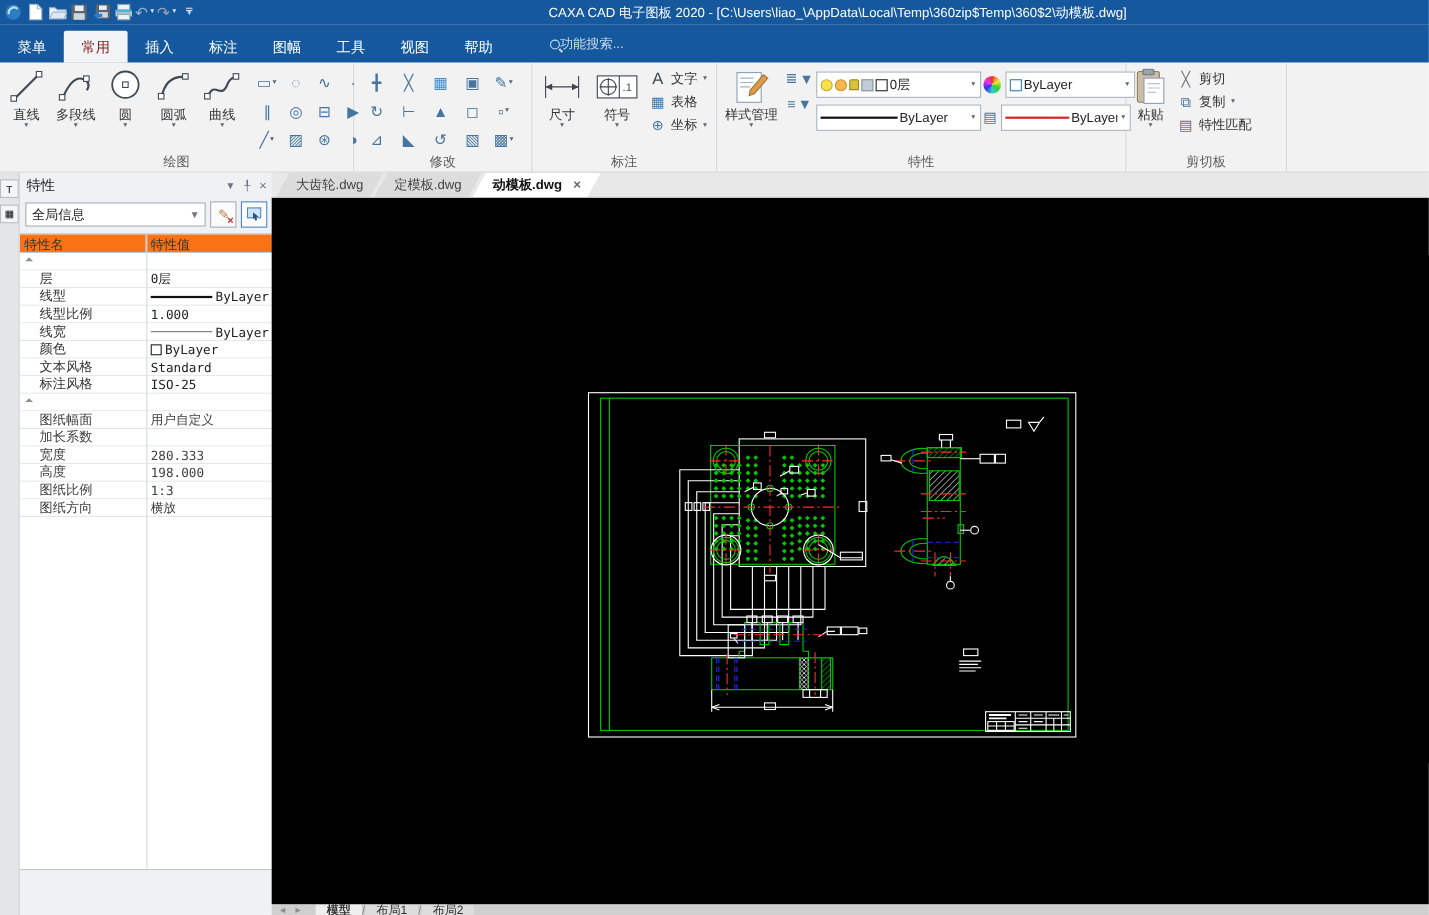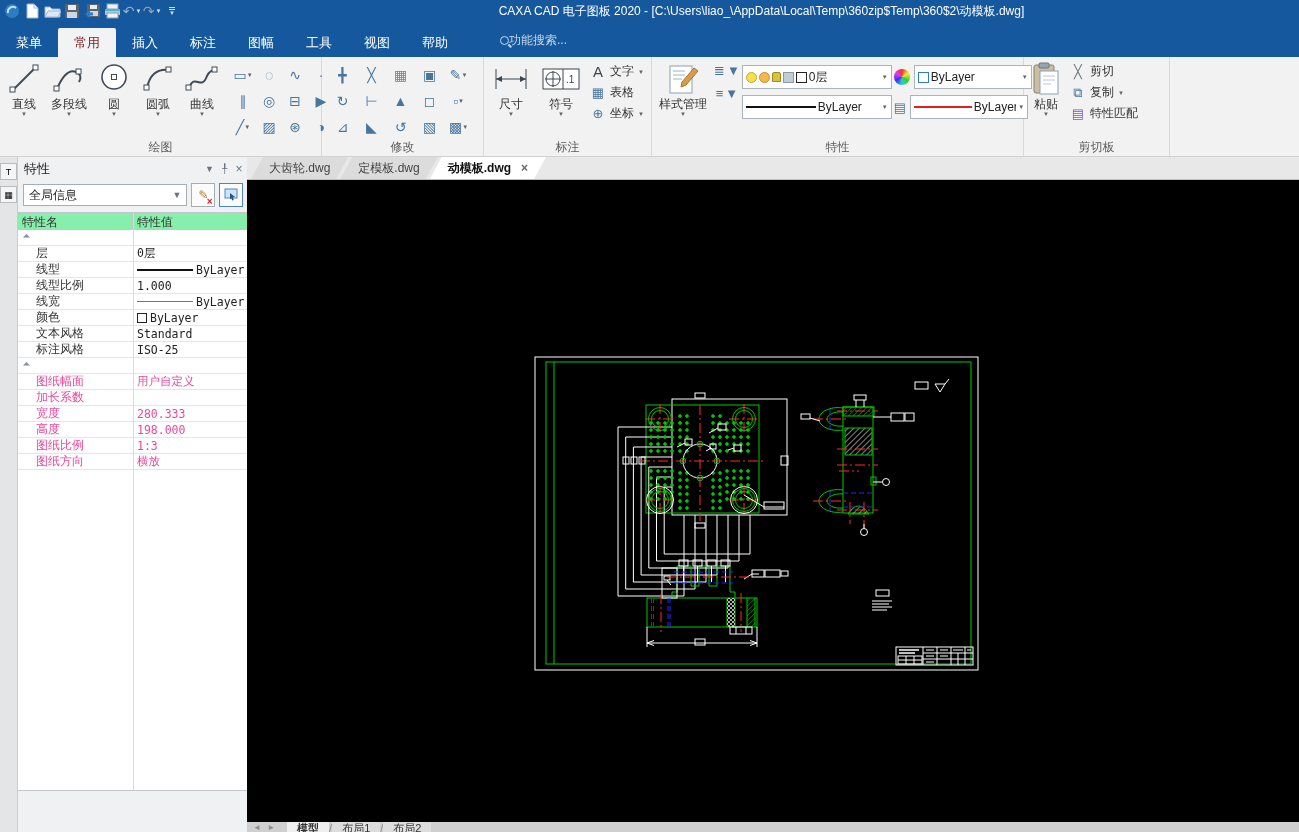--- a/index.html
+++ b/index.html
@@ -69,30 +69,30 @@
   .phead{height:24px;display:flex;align-items:center;padding:0 6px;color:#222;font-size:13px;}
   .phead .sp{flex:1;}
   .phicon{color:#6b7480;font-size:9px;margin-left:8px;cursor:default;}
   .pcombo-row{display:flex;align-items:center;padding:2px 5px;gap:4px;}
   .pcombo{flex:1;height:22px;background:#fff;border:1px solid #a5adb5;display:flex;align-items:center;padding:0 5px;font-size:12px;color:#222;}
   .pcombo .sp{flex:1;}
   .pbtn{width:24px;height:24px;background:#fbfbfb;border:1px solid #a5adb5;display:flex;align-items:center;justify-content:center;position:relative;cursor:default;}
   .pbtn .redx{position:absolute;right:2px;bottom:0;color:#d22;font-size:10px;font-weight:bold;line-height:9px;}
   .ptable{flex:1;background:#fff;border-top:1px solid #c3c7cb;margin:3px 0 0 0;position:relative;overflow:hidden;}
   .ptable .divider{position:absolute;left:115px;top:0;bottom:0;border-left:1px solid #d8dadc;}
-  .phrow{display:flex;height:17px;background:#86efac;border-bottom:1px solid #c3c7cb;font-size:12px;color:#333;}
+  .phrow{display:flex;height:17px;background:#f97316;border-bottom:1px solid #c3c7cb;font-size:12px;color:#333;}
   .phrow span{padding:1px 4px;}
   .phrow .c1{width:115px;border-right:1px solid #c3c7cb;}
   .prow{display:flex;height:16px;border-bottom:1px solid #e4e6e8;font-size:12px;align-items:center;position:relative;background:#fff;}
   .prow .pname{width:115px;padding-left:18px;color:#333;white-space:nowrap;overflow:hidden;}
   .prow .pval{flex:1;padding:0 4px;display:flex;align-items:center;gap:3px;color:#222;
     font-family:"DejaVu Sans Mono","Liberation Mono",monospace;font-size:11.5px;white-space:nowrap;overflow:hidden;}
   .prow.group{background:#fff;}
   .prow.group .gname{font-weight:bold;color:#111;font-size:12px;margin-top:31px;}
-  .prow.dis .pname,.prow.dis .pval{color:#ec4899;}
+  .prow.dis .pname,.prow.dis .pval{color:#404040;}
   .tri{width:0;height:0;border-left:5px solid transparent;border-top:5px solid #8a9096;transform:rotate(-45deg);margin:0 4px 0 6px;display:inline-block;}
   .sw-line{display:inline-block;width:56px;}
   .sw-box{width:10px;height:10px;border:1px solid #222;background:#fff;display:inline-block;}
   .pfoot{height:42px;background:#eff1f2;border-top:1px solid #c3c7cb;}
   
   .rightcol{flex:1;display:flex;flex-direction:column;}
   .dtabbar{height:23px;background:#e8e8e8;display:flex;align-items:flex-end;padding-left:4px;border-bottom:1px solid #bfbfbf;}
   .dtab{height:22px;display:flex;align-items:center;padding:0 18px;font-size:12px;color:#444;
     clip-path:polygon(12px 0,100% 0,calc(100% - 12px) 100%,0 100%);background:#dcdcdc;margin-right:-8px;cursor:default;}
   .dtab.active{background:#fff;font-weight:bold;color:#111;z-index:2;}

